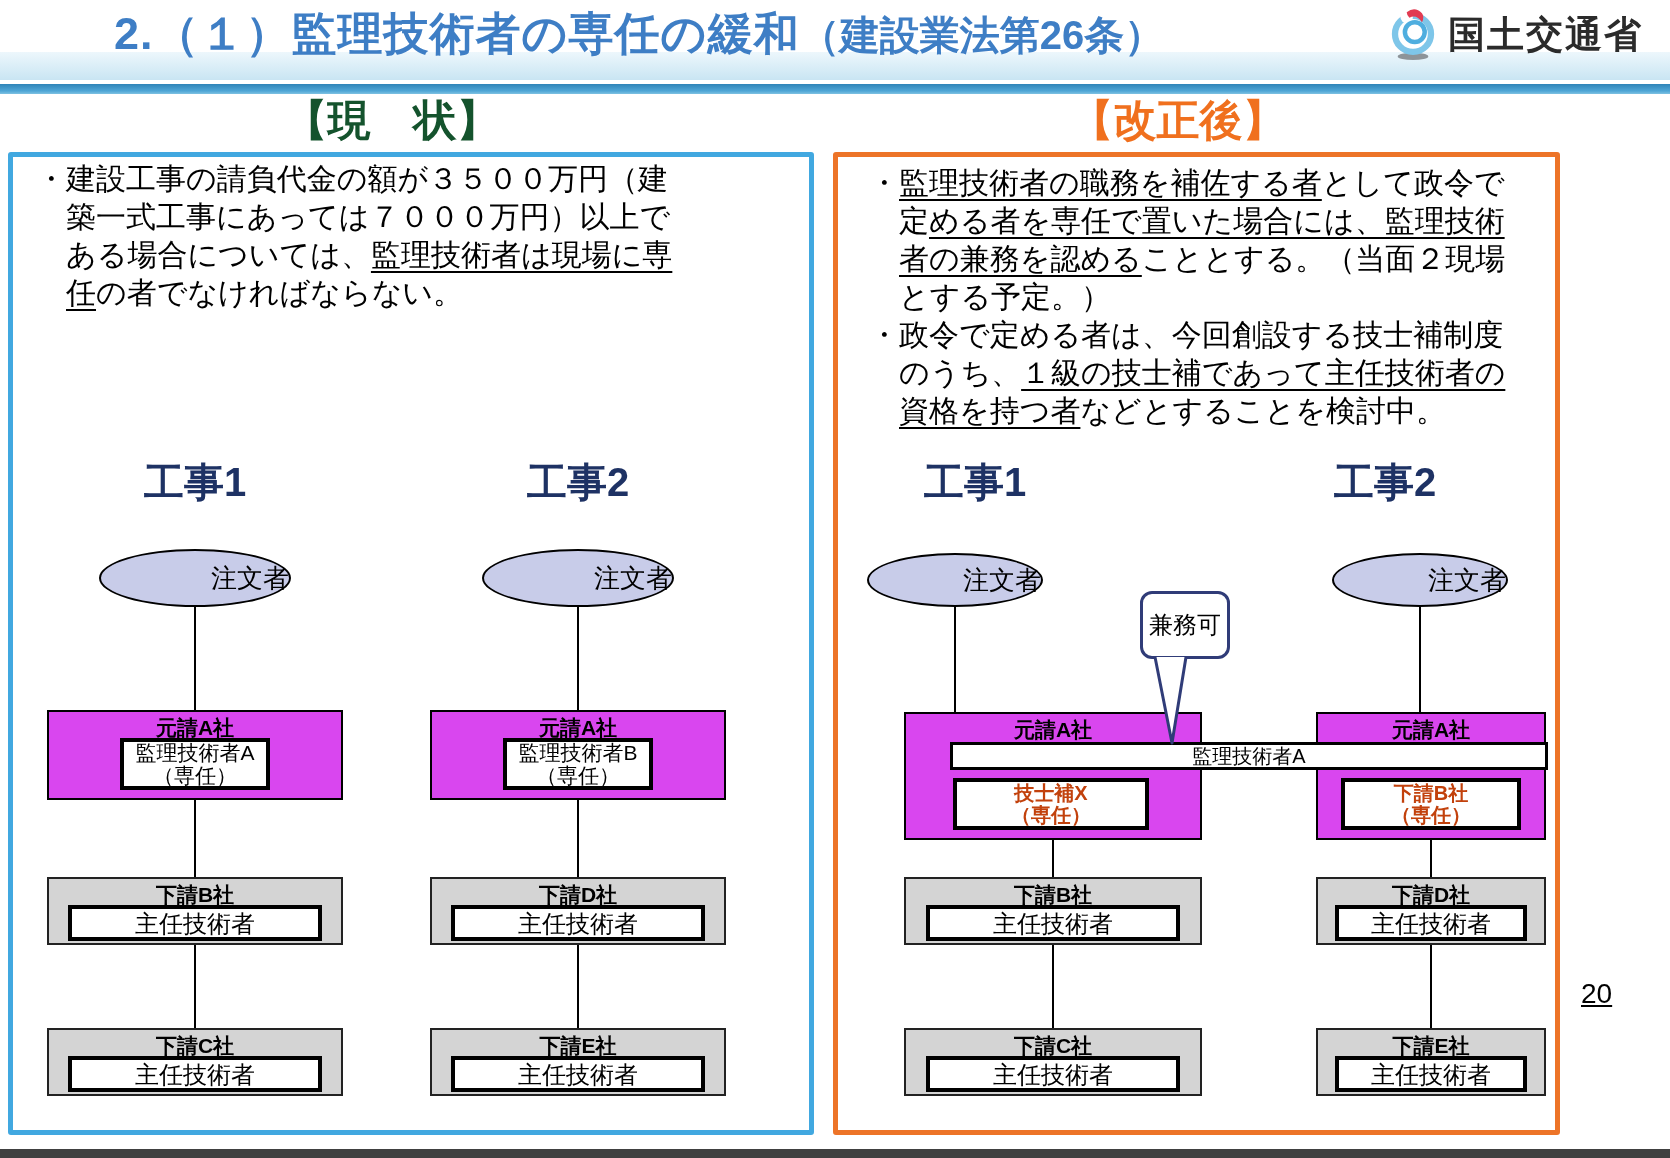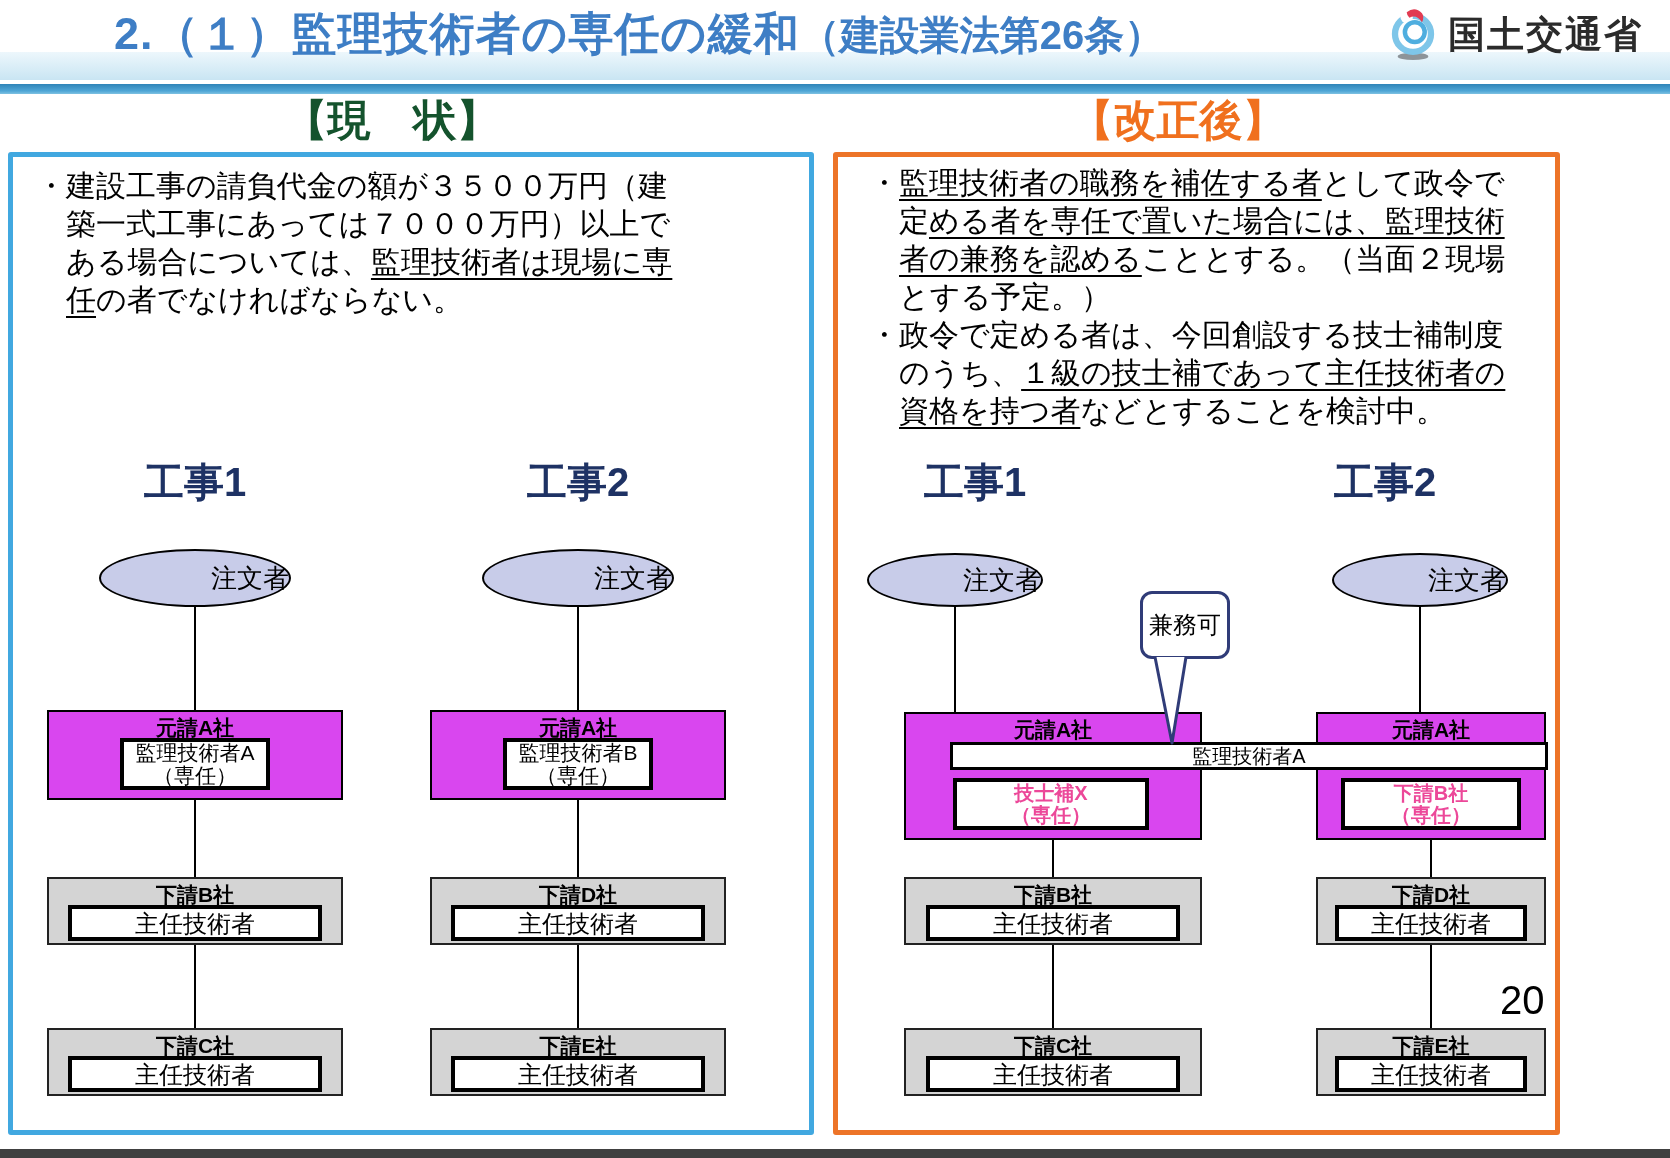--- a/index.html
+++ b/index.html
@@ -32,28 +32,28 @@
   .ellipse{position:absolute;background:#C8CCE9;border:2px solid #000;border-radius:50%;box-sizing:border-box;
            display:flex;align-items:center;justify-content:flex-end;font-size:26px;z-index:2;}
   .vline{position:absolute;width:2px;background:#000;z-index:1;}
   .obox{position:absolute;background:#d946ef;border:2px solid #000;box-sizing:border-box;z-index:2;}
   .gbox{position:absolute;background:#D4D4D4;border:2px solid #222;box-sizing:border-box;z-index:2;}
   .boxlabel{text-align:center;font-size:21px;font-weight:600;margin-top:2px;}
   .wbox{position:absolute;background:#fff;border:4px solid #000;box-sizing:border-box;z-index:3;
         display:flex;flex-direction:column;align-items:center;justify-content:center;text-align:center;}
   .eng{font-size:21px;line-height:23px;}
   .sub-eng{font-size:24px;line-height:23px;}
-  .red{color:#ec4899;font-weight:600;font-size:20px;line-height:22px;}
+  .red{color:#c2410c;font-weight:600;font-size:20px;line-height:22px;}
   .bar{position:absolute;left:950px;top:742px;width:598px;height:28px;background:#fff;border:3px solid #000;
        box-sizing:border-box;display:flex;align-items:center;justify-content:center;font-size:20px;z-index:4;}
   .bubble{position:absolute;left:1140px;top:591px;width:90px;height:68px;background:#fff;border:3px solid #303C78;
           border-radius:12px;box-sizing:border-box;display:flex;align-items:center;justify-content:center;
           font-size:24px;z-index:6;}
   .tail{position:absolute;left:1141px;top:656px;z-index:7;}
-  .pagenum{position:absolute;left:1500px;top:978px;font-size:40px;z-index:5;}
+  .pagenum{position:absolute;left:1581px;top:978px;font-size:28px;z-index:5;text-decoration:underline;}
   .bottombar{position:absolute;left:0;top:1149px;width:1670px;height:9px;background:#404040;}
 </style>
 </head>
 <body>
 
 <div class="stage">
 
   <div class="band"></div>
   <div class="bluebar"></div>
   <div class="title">
@@ -71,21 +71,21 @@
     </span>
     <span class="logo-text">国土交通省</span>
   </div>
 
   <div class="sec-head now" style="left:392px;">【現　状】</div>
   <div class="sec-head rev" style="left:1178px;">【改正後】</div>
 
   <div class="panel left"></div>
   <div class="panel right"></div>
 
-  <div class="bodytext" style="left:36px;top:167px;">
+  <div class="bodytext" style="left:36px;top:160px;">
     <p><span>・建設工事の請負代金の額が３５００万円（建築一式工事にあっては７０００万円）以上である場合については、</span><span class="useg">監理技術者は現場に専任</span><span>の者でなければならない。</span></p>
   </div>
 
   <div class="bodytext" style="left:858px;top:164px;margin-left:11px;">
     <p><span>・</span><span class="useg">監理技術者の職務を補佐する者</span><span>として政令で定</span><span class="useg">める者を専任で置いた場合には、監理技術者の兼務を認める</span><span>こととする。（当面２現場とする予定。）</span></p>
     <p><span>・政令で定める者は、今回創設する技士補制度のうち、</span><span class="useg">１級の技士補であって主任技術者の資格を持つ者</span><span>などとすることを検討中。</span></p>
   </div>
 
   <div class="chart-title" style="left:195px;top:455px;">工事1</div>
   <div class="chart-title" style="left:578px;top:455px;">工事2</div>

